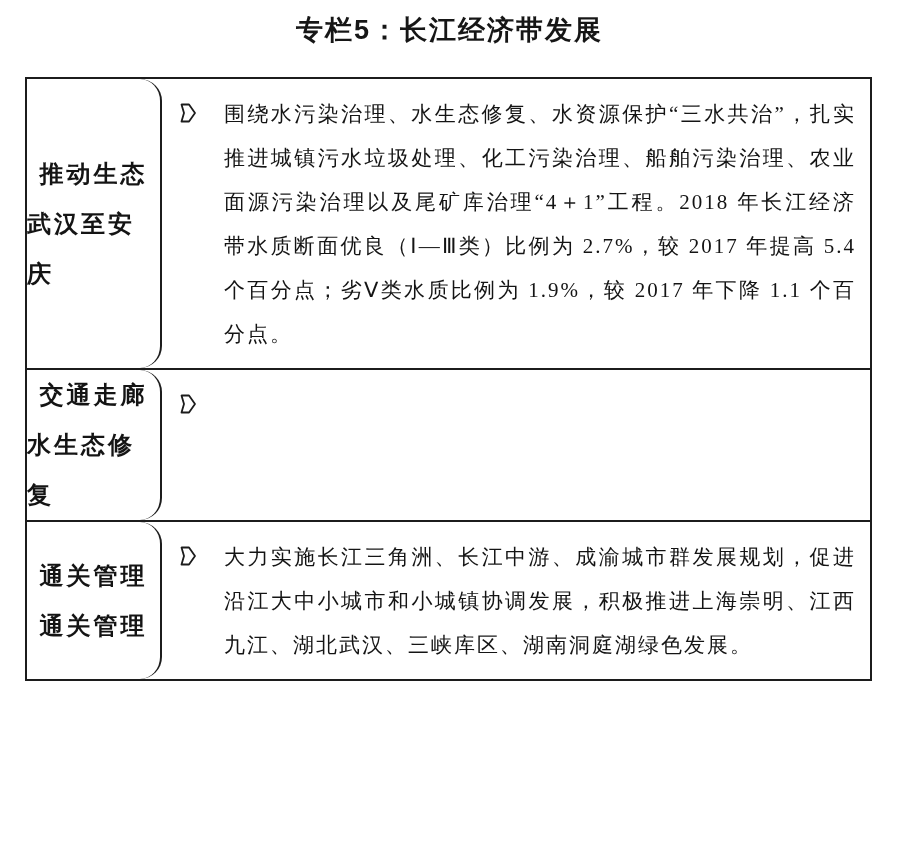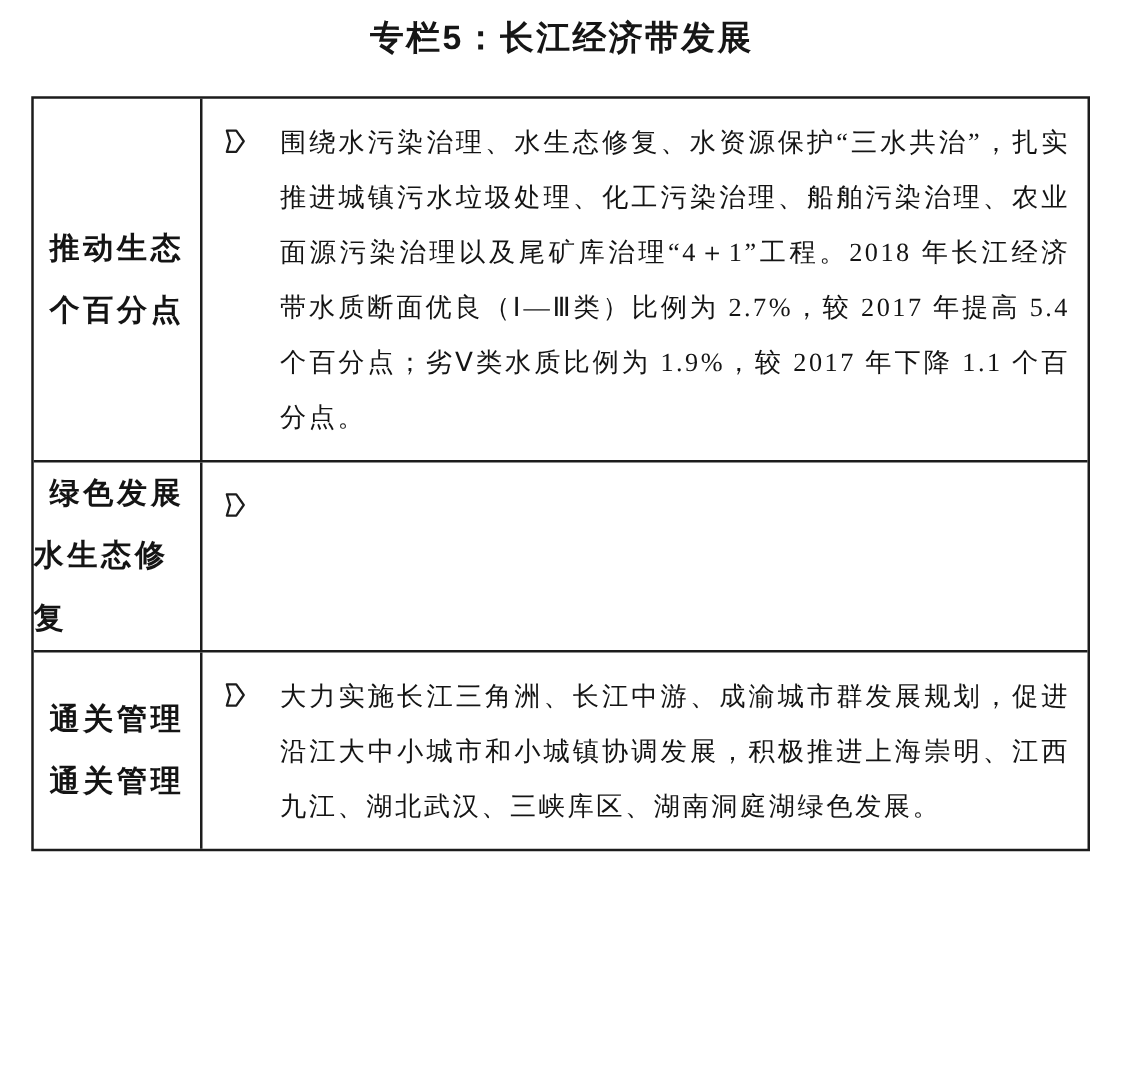--- a/index.html
+++ b/index.html
@@ -50,20 +50,21 @@
     display: flex;
     flex-direction: column;
     justify-content: center;
     align-items: center;
     font-family: "Liberation Sans", sans-serif;
     font-weight: bold;
     font-size: 24px;
     letter-spacing: 3px;
     line-height: 50px;
     color: #141414;
+    border-radius: 22px;
   }
   .content-cell {
     flex: 1;
     position: relative;
     padding: 13px 14px 12px 62px;
   }
   .bullet {
     position: absolute;
     left: 17px;
     top: 22px;
@@ -85,35 +86,35 @@
 </head>
 <body>
 
 <div class="page-title">专栏5：长江经济带发展</div>
 
 <div class="panel-table">
 
   <div class="row">
     <div class="label-cell">
       <span>推动生态</span>
-      <span>个百分点</span>
+      <span>武汉至安庆</span>
     </div>
     <div class="content-cell">
       <span class="bullet">
         <svg width="18" height="24" viewBox="0 0 18 24">
           <path d="M2.5 3.5 L10 3.5 L16 12 L10 20.5 L2.5 20.5 L5 12 Z" fill="none" stroke="#1c1c1c" stroke-width="1.8" stroke-linejoin="round"></path>
         </svg>
       </span>
       <div class="content-text">围绕水污染治理、水生态修复、水资源保护“三水共治”，扎实推进城镇污水垃圾处理、化工污染治理、船舶污染治理、农业面源污染治理以及尾矿库治理“4＋1”工程。2018 年长江经济带水质断面优良（Ⅰ—Ⅲ类）比例为 2.7%，较 2017 年提高 5.4 个百分点；劣Ⅴ类水质比例为 1.9%，较 2017 年下降 1.1 个百分点。</div>
     </div>
   </div>
 
   <div class="row">
     <div class="label-cell">
-      <span>绿色发展</span>
+      <span>交通走廊</span>
       <span>水生态修复</span>
     </div>
     <div class="content-cell">
       <span class="bullet">
         <svg width="18" height="24" viewBox="0 0 18 24">
           <path d="M2.5 3.5 L10 3.5 L16 12 L10 20.5 L2.5 20.5 L5 12 Z" fill="none" stroke="#1c1c1c" stroke-width="1.8" stroke-linejoin="round"></path>
         </svg>
       </span>
     </div>
   </div>

